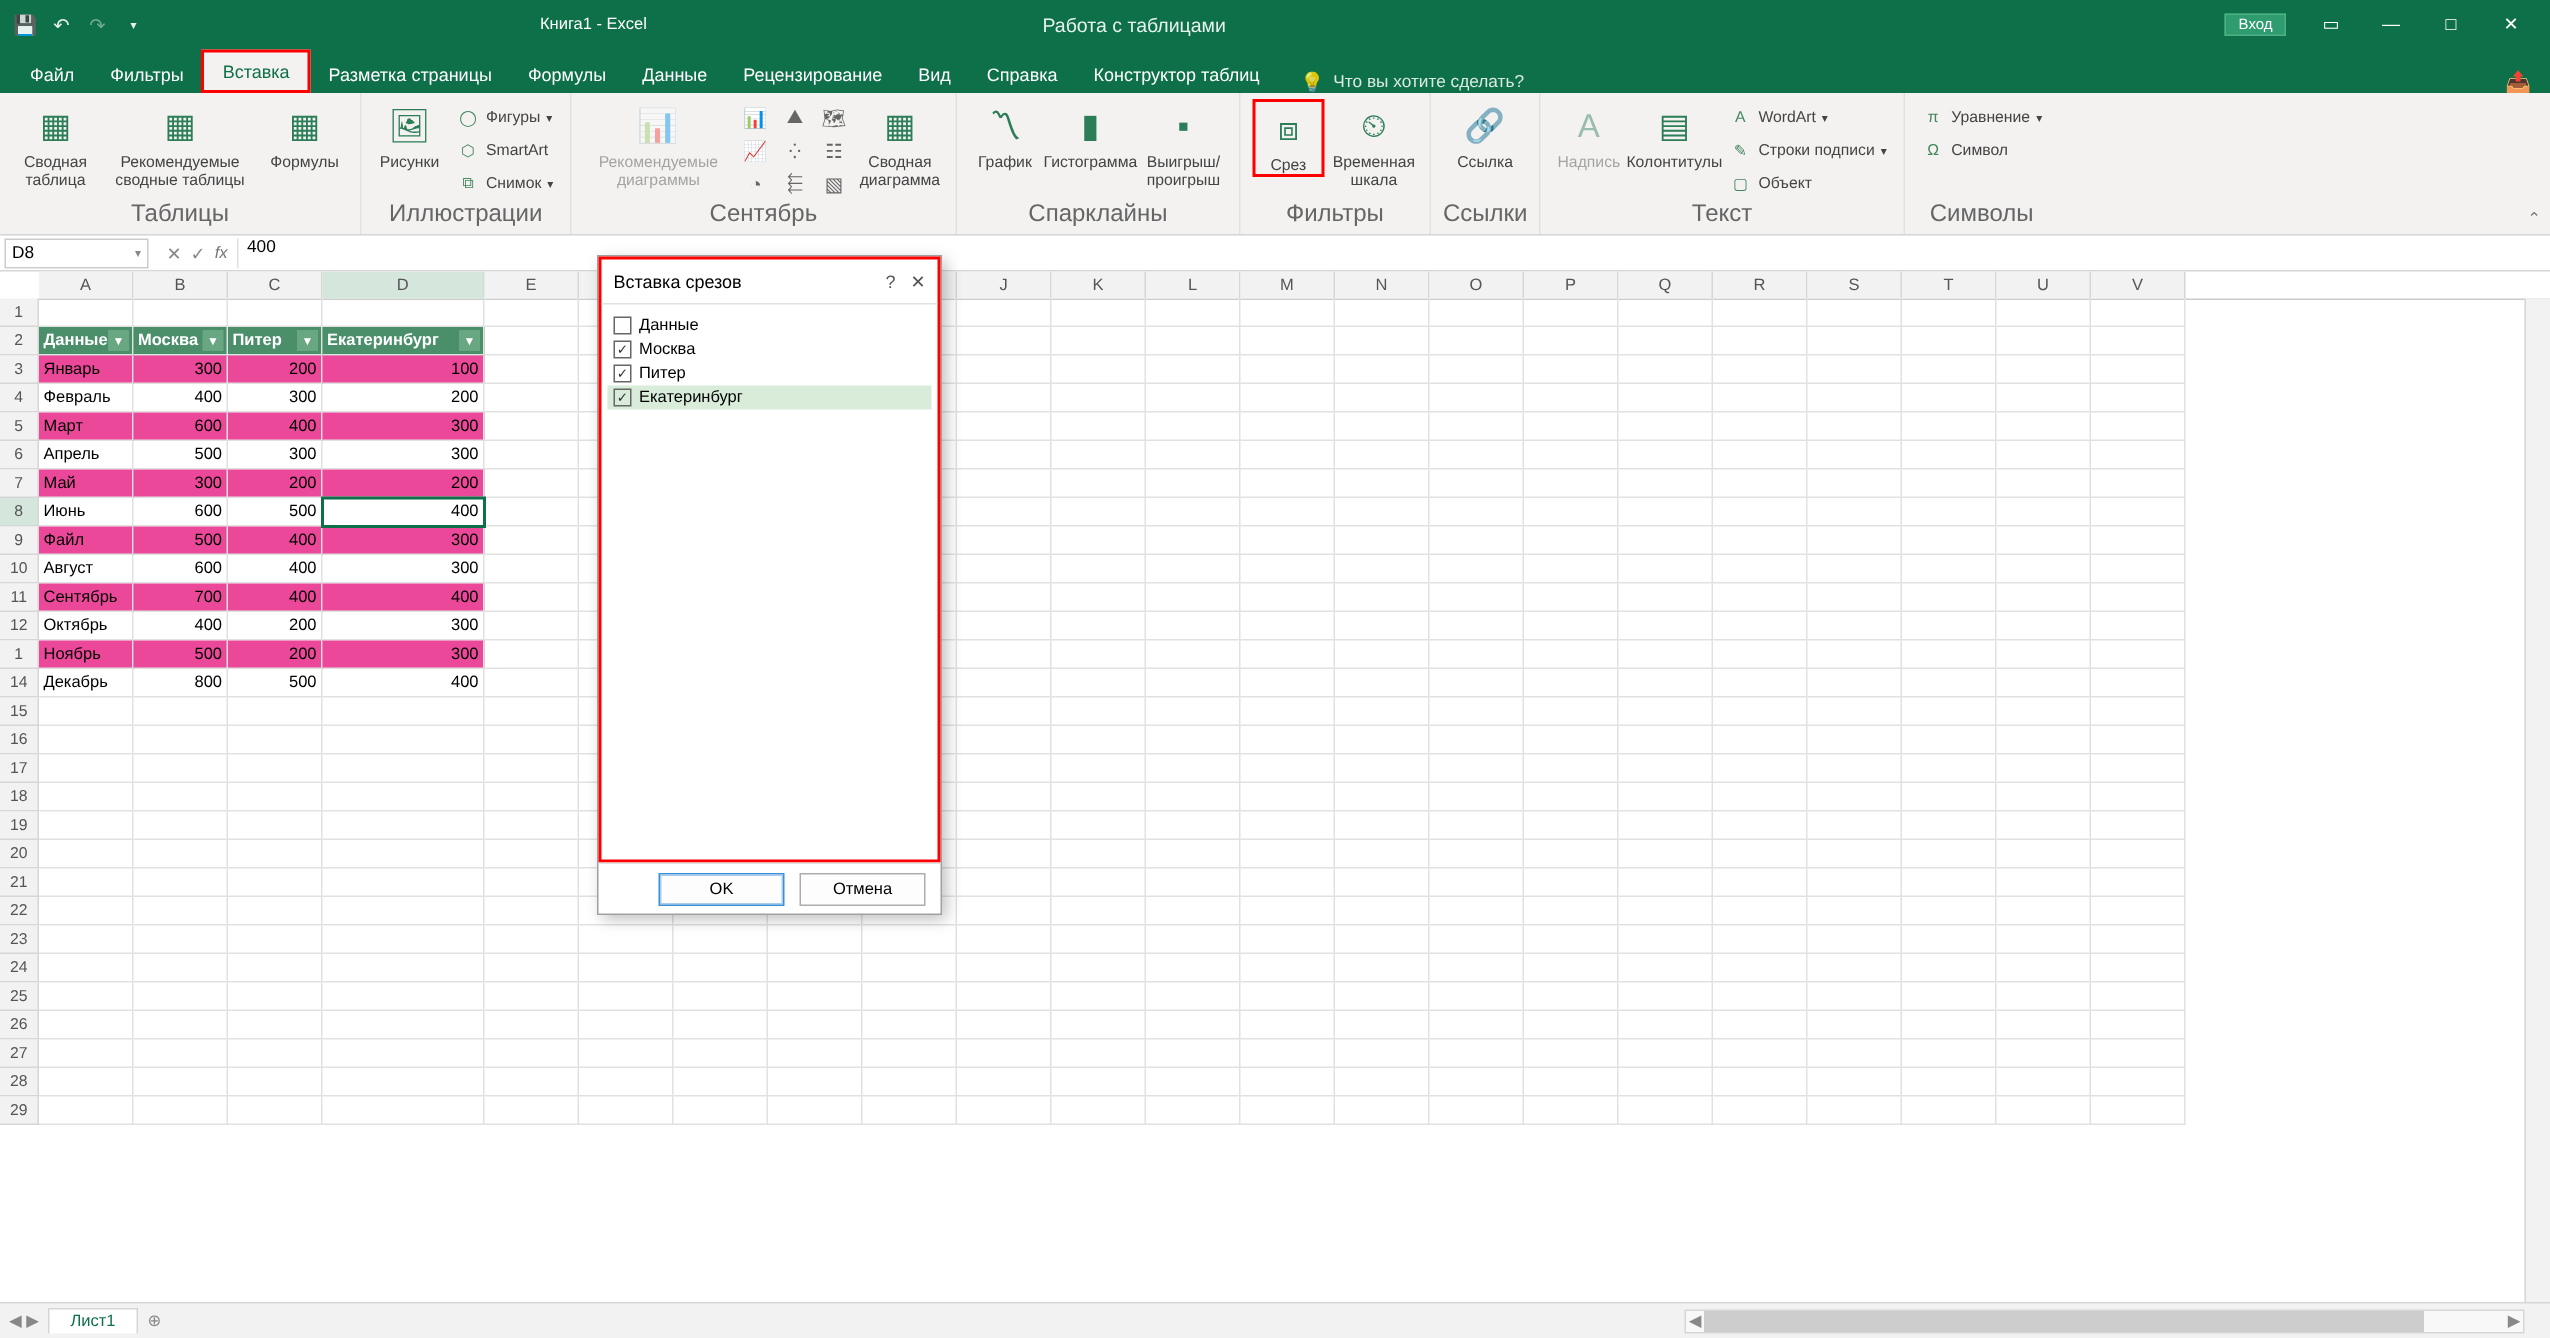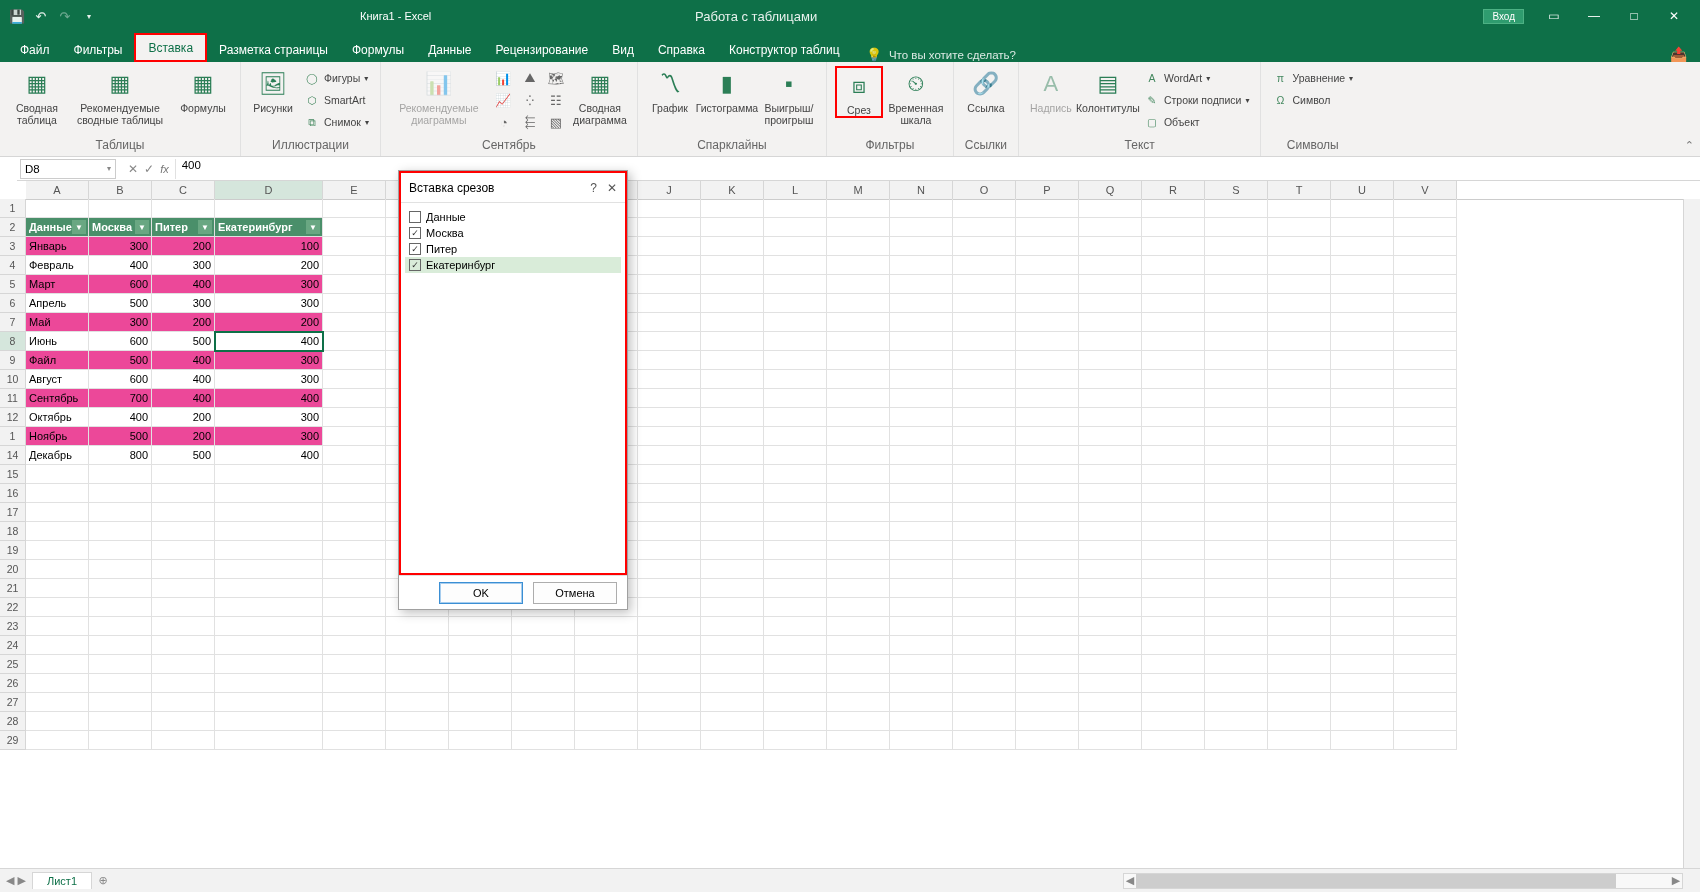--- a/index.html
+++ b/index.html
@@ -15,35 +15,35 @@
 .tabs { height:30px; background:#0e7048; display:flex; align-items:flex-end; padding-left:8px; font-size:12px; color:#fff; }
 .tab { padding:6px 12px 5px; cursor:pointer; }
 .tab.active { background:#f3f2f1; color:#0e7048; border:2px solid red; }
 .tab.ctx { color:#fff; }
 .tellme { margin-left:15px; display:flex; align-items:center; gap:6px; opacity:.85; font-size:11.5px; }
 .tellme .bulb { font-size:13px; }
 .share { margin-left:auto; margin-right:12px; font-size:14px; }
 .ribbon { height:95px; background:#f3f2f1; border-bottom:1px solid #d6d6d6; display:flex; font-size:10.5px; color:#444; position:relative; }
 .group { border-right:1px solid #e1e1e1; display:flex; flex-direction:column; align-items:center; padding:4px 8px 2px; }
 .group-body { flex:1; display:flex; align-items:flex-start; gap:4px; }
-.group-label { font-size:12px; color:#666; padding:2px 0; }
+.group-label { font-size:16px; color:#666; padding:2px 0; }
 .bigbtn { display:flex; flex-direction:column; align-items:center; justify-content:flex-start; width:58px; gap:2px; padding-top:2px; cursor:pointer; }
 .bigbtn.wide { width:100px; }
 .bigbtn.auto { width:auto; min-width:48px; }
 .bigbtn .glyph { width:32px; height:32px; display:flex; align-items:center; justify-content:center; font-size:22px; color:#2b7e56; }
 .bigbtn .lbl { text-align:center; line-height:12px; font-size:10.5px; }
 .bigbtn.disabled { opacity:.45; }
 .smallrow { display:flex; flex-direction:column; gap:2px; align-items:flex-start; padding-top:2px; }
 .smallitem { display:flex; align-items:center; gap:4px; font-size:10.5px; height:20px; padding:0 3px; cursor:pointer; }
 .smallitem .mi { width:16px; text-align:center; color:#44885f; }
 .chartcol { display:flex; flex-direction:column; gap:2px; padding-top:2px; }
 .chartcol .ci { width:22px; height:20px; display:flex; align-items:center; justify-content:center; color:#666; font-size:13px; }
 .hl { border:2px solid red; }
 .collapse { position:absolute; right:6px; bottom:4px; font-size:11px; color:#777; }
-.fbar { height:24px; background:#fff; border-bottom:1px solid #d6d6d6; display:flex; align-items:center; font-size:11.5px;margin-left:17px; }
+.fbar { height:24px; background:#fff; border-bottom:1px solid #d6d6d6; display:flex; align-items:center; font-size:11.5px; }
 .namebox { width:96px; height:20px; border:1px solid #ccc; margin-left:3px; padding:0 4px; display:flex; align-items:center; justify-content:space-between;}
 .fbtns { display:flex; gap:6px; margin-left:12px; color:#888; font-size:12px; }
 .fx { font-style:italic; font-size:11px; color:#777; margin:0 6px; }
 .fval { border-left:1px solid #e1e1e1; height:20px; padding-left:6px; flex:1; }
 .grid { position:relative; height:calc(892px - 32px - 30px - 95px - 24px - 24px); overflow:hidden; }
 .cols { display:flex; margin-left:26px; border-bottom:1px solid #ccc; }
 .ch { width:63px; text-align:center; font-size:11px; color:#555; background:#f2f2f2; border-right:1px solid #d6d6d6; height:18px; line-height:18px; }
 .ch.sel { background:#d5e6dc; }
 .ch.wide { width:108px; }
 .rows { position:absolute; top:18px; bottom:0; width:100%; }

